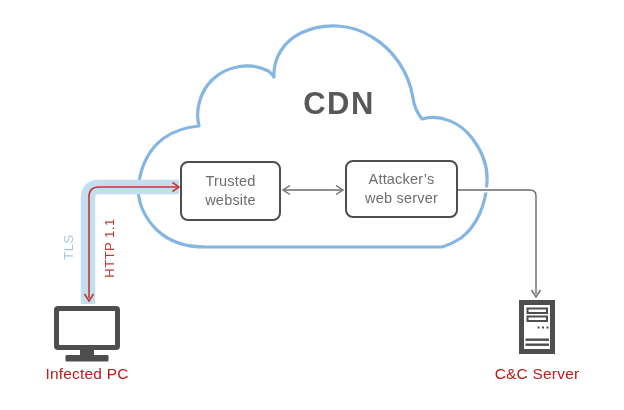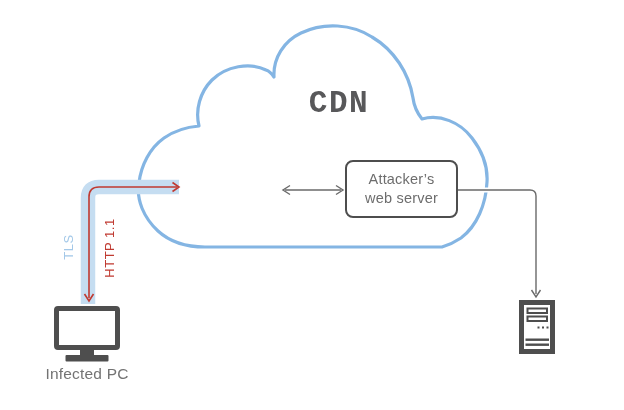--- a/index.html
+++ b/index.html
@@ -10,24 +10,24 @@
   #artwork{position:absolute;left:0;top:0;}
   .abs{position:absolute;}
   .node{
     position:absolute;background:#ffffff;border:2px solid #4e4e4e;border-radius:8px;
     display:flex;align-items:center;justify-content:center;text-align:center;
     color:#6d6d6d;font-size:14.5px;line-height:1.3;letter-spacing:.2px;
     box-sizing:border-box;padding:2px 6px;
   }
   .cdn-title{
     left:284px;top:86px;width:110px;text-align:center;
-    font-size:31px;font-weight:bold;color:#58585a;letter-spacing:1.5px;font-family:Liberation Mono, monospace;
+    font-size:31px;font-weight:bold;color:#58585a;letter-spacing:1.5px;
   }
   .dev-label{
-    width:120px;text-align:center;color:#737373;font-size:15.5px;letter-spacing:.2px;
+    width:120px;text-align:center;color:#b91c1c;font-size:15.5px;letter-spacing:.2px;
   }
   .rot-label{
     height:16px;line-height:16px;text-align:center;font-size:13px;letter-spacing:.5px;
     transform:rotate(-90deg);transform-origin:center center;
   }
   .tls-label{left:39px;top:239px;width:60px;color:#a3c8e8;}
   .http-label{left:70px;top:240px;width:80px;color:#c03a31;}
 </style>
 </head>
 <body>
@@ -88,25 +88,29 @@
       <rect x="537.5" y="326.5" width="2" height="2" fill="#4e4e4e"></rect>
       <rect x="542" y="326.5" width="2" height="2" fill="#4e4e4e"></rect>
       <rect x="546.5" y="326.5" width="2" height="2" fill="#4e4e4e"></rect>
       <rect x="525.5" y="338.5" width="23.5" height="2.4" fill="#4e4e4e"></rect>
       <rect x="525.5" y="343.5" width="23.5" height="2.4" fill="#4e4e4e"></rect>
     </g>
   </svg>
 
   <div class="abs cdn-title">CDN</div>
 
+  <div class="node" style="left:180px;top:161px;width:101px;height:60px;">
+    <span>Trusted website</span>
+  </div>
 
   <div class="node" style="left:345px;top:160px;width:113px;height:58px;">
     <span>Attacker’s web server</span>
   </div>
 
   <div class="abs dev-label" style="left:27px;top:365px;">Infected PC</div>
 
+  <div class="abs dev-label" style="left:477px;top:365px;">C&amp;C Server</div>
 
   <div class="abs rot-label tls-label">TLS</div>
 
   <div class="abs rot-label http-label">HTTP 1.1</div>
 
 </div>
 
 </body></html>

